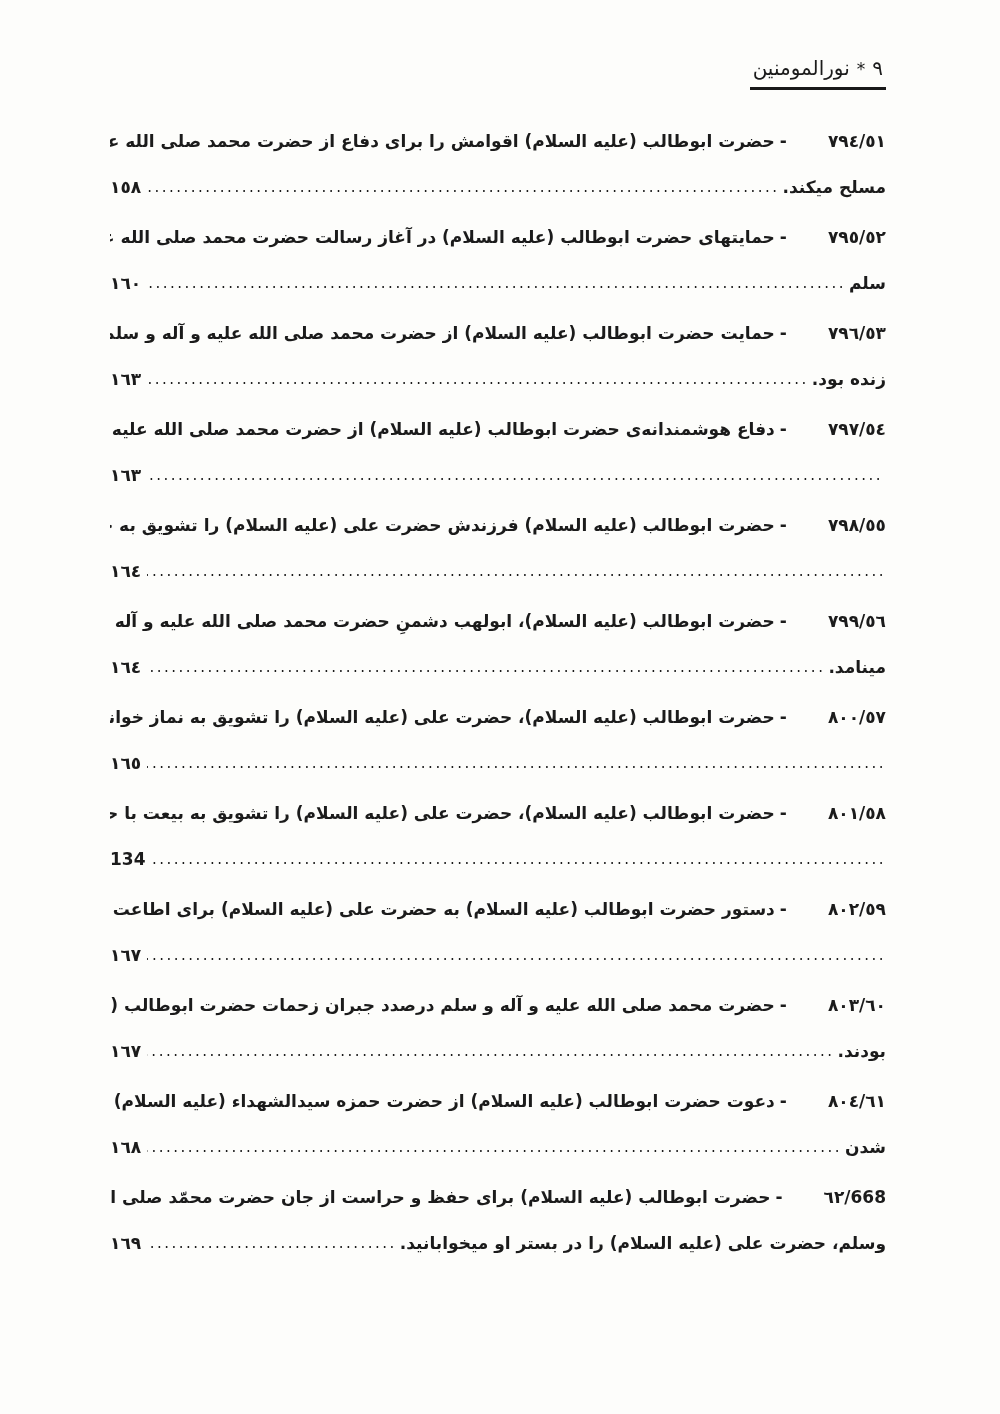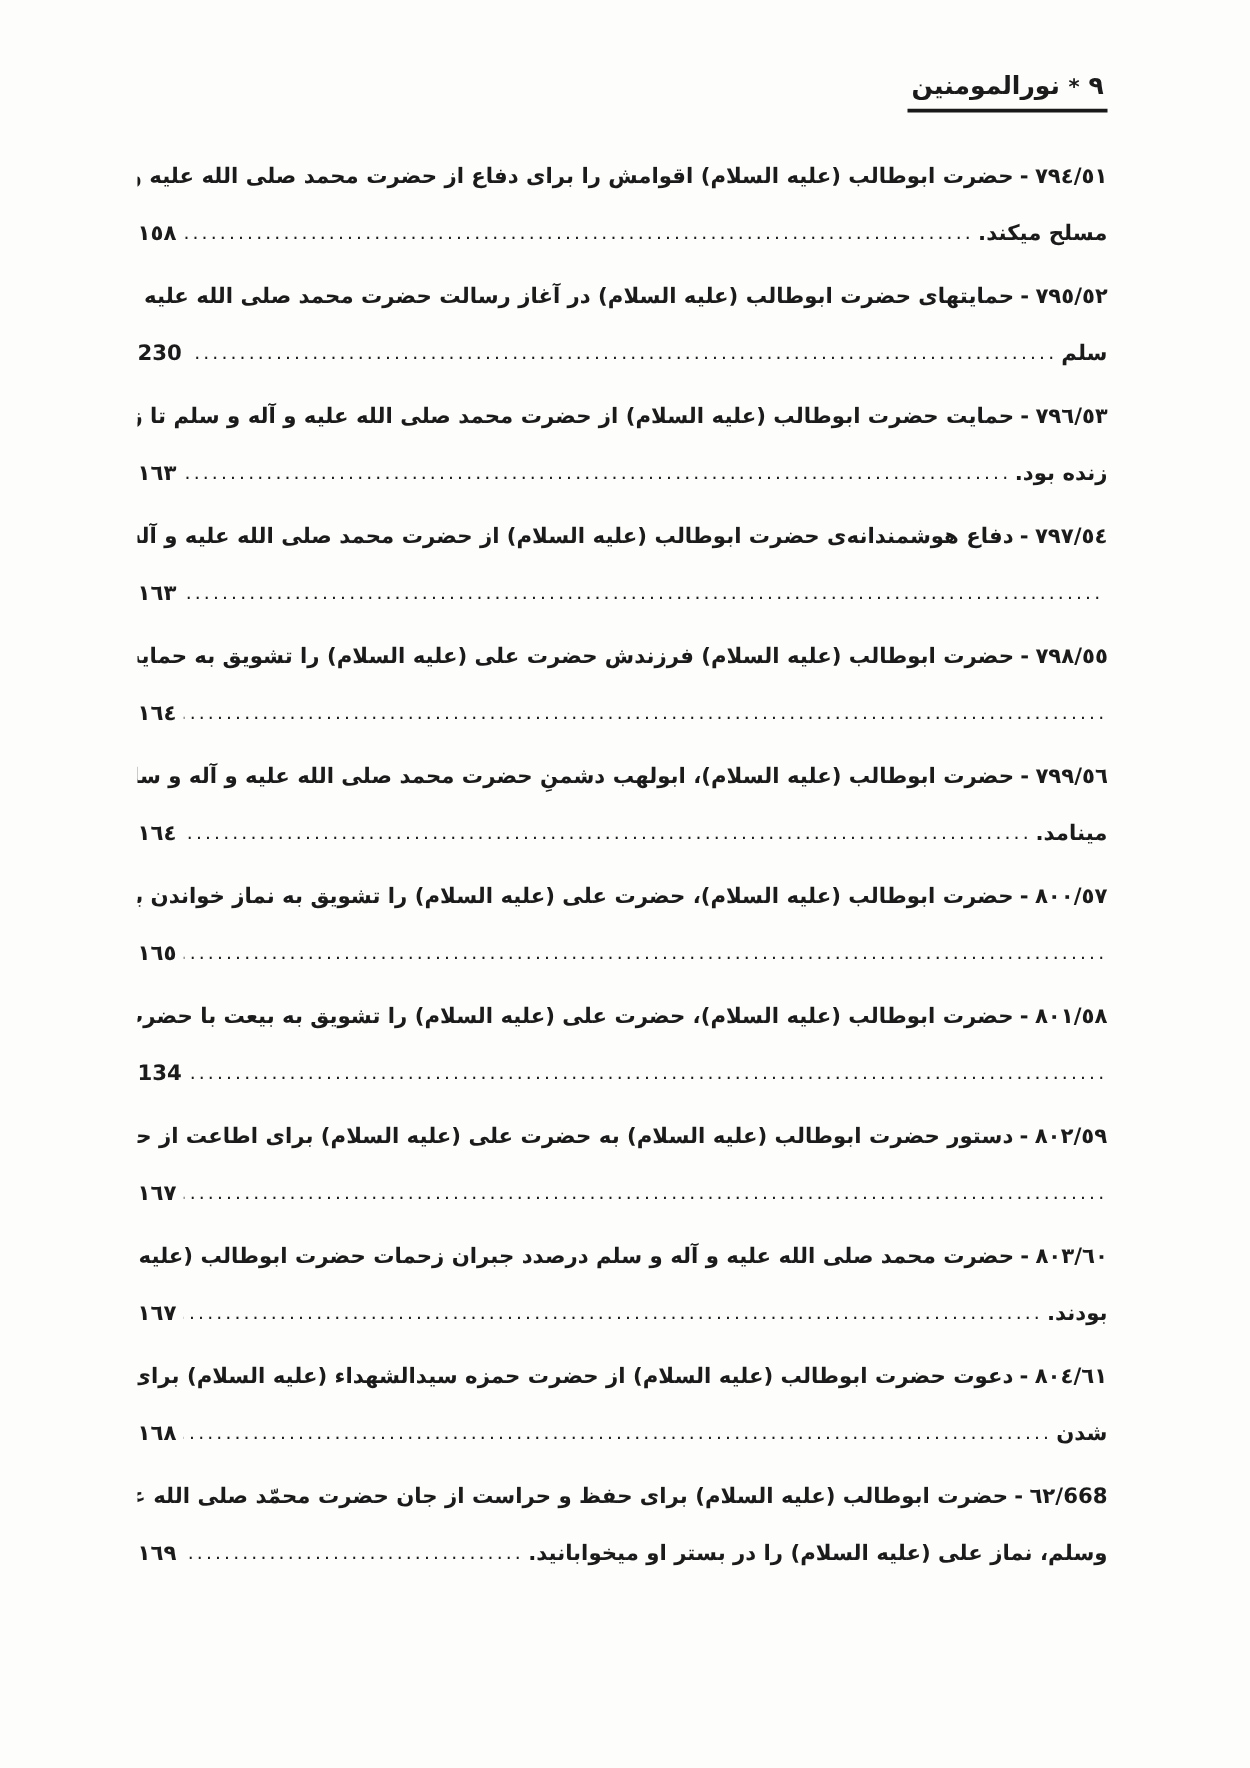--- a/index.html
+++ b/index.html
@@ -14,21 +14,21 @@
   }
   .page { position: absolute; inset: 0; }
 
   
   .running-head {
     position: absolute;
     top: 56px;
     right: 114px;
     direction: rtl;
     font-size: 20px;
-    font-weight: 700;
+    font-weight: 400;
     border-bottom: 3px solid #191919;
     padding: 0 3px 7px 3px;
     white-space: nowrap;
   }
   .running-head .hsep { margin: 0 7px; font-size: 17px; }
 
   
   .toc {
     position: absolute;
     top: 118px;
@@ -41,21 +41,21 @@
     height: 46px;
     line-height: 46px;
     font-size: 17px;
     font-weight: 700;
     text-align: justify;
     text-align-last: justify;
     text-justify: inter-word;
     overflow: hidden;
     white-space: nowrap;
   }
-  .num { white-space: nowrap; }
+  .num { white-space: nowrap; margin-left: 36px; }
   .dash { margin: 0 5px; }
   .l2 {
     height: 46px;
     line-height: 46px;
     font-size: 17px;
     font-weight: 700;
     display: flex;
     align-items: baseline;
   }
   .cont { white-space: nowrap; margin-left: 3px; text-align: right; }
@@ -93,21 +93,21 @@
           <span class="dots"></span>
           <span class="pnum">١٥٨</span>
         </div>
     </div>
 
     <div class="entry">
       <div class="l1"><span class="num">٧٩٥/٥٢</span><span class="dash">-</span><span>حمايتهای حضرت ابوطالب (عليه السلام) در آغاز رسالت حضرت محمد صلی الله عليه و آله و</span></div>
       <div class="l2">
           <span class="cont">سلم</span>
           <span class="dots"></span>
-          <span class="pnum">230</span>
+          <span class="pnum">١٦٠</span>
         </div>
     </div>
 
     <div class="entry">
       <div class="l1"><span class="num">٧٩٦/٥٣</span><span class="dash">-</span><span>حمايت حضرت ابوطالب (عليه السلام) از حضرت محمد صلی الله عليه و آله و سلم تا زمانی كه</span></div>
       <div class="l2">
           <span class="cont">زنده بود.</span>
           <span class="dots"></span>
           <span class="pnum">١٦٣</span>
         </div>
@@ -177,20 +177,20 @@
       <div class="l2">
           <span class="cont">شدن</span>
           <span class="dots"></span>
           <span class="pnum">١٦٨</span>
         </div>
     </div>
 
     <div class="entry">
       <div class="l1"><span class="num">668/٦٢</span><span class="dash">-</span><span>حضرت ابوطالب (عليه السلام) برای حفظ و حراست از جان حضرت محمّد صلی الله عليه و آله</span></div>
       <div class="l2">
-          <span class="cont">وسلم، نماز علی (عليه السلام) را در بستر او ميخوابانيد.</span>
+          <span class="cont">وسلم، حضرت علی (عليه السلام) را در بستر او ميخوابانيد.</span>
           <span class="dots"></span>
           <span class="pnum">١٦٩</span>
         </div>
     </div>
 
   </div>
 </div>
 
 </body></html>

